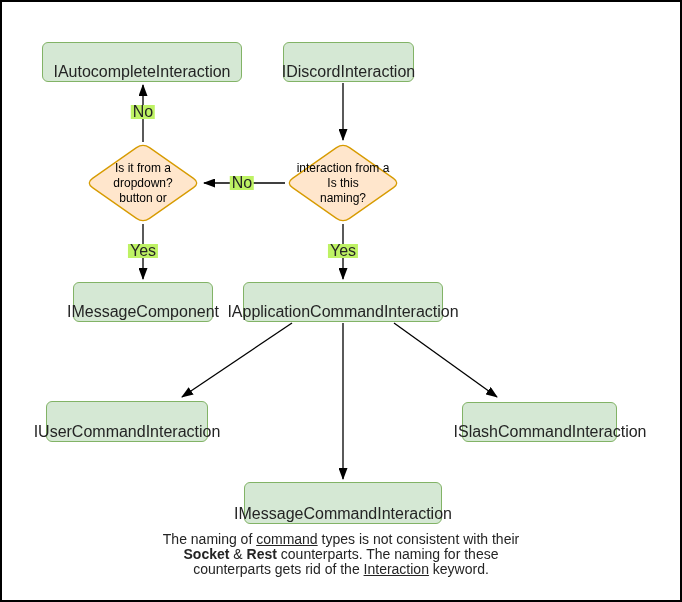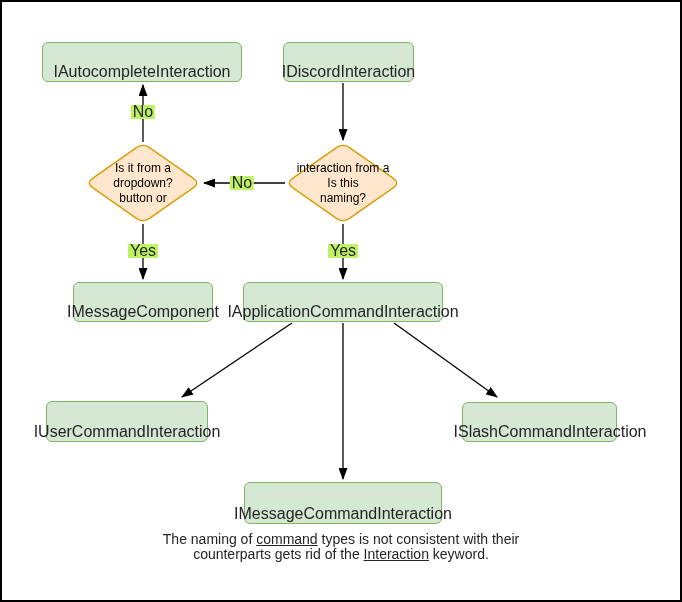--- a/index.html
+++ b/index.html
@@ -145,17 +145,20 @@
   <div class="edge-label" id="lbl-no-top">No</div>
   <div class="edge-label" id="lbl-no-mid">No</div>
   <div class="edge-label" id="lbl-yes-left">Yes</div>
   <div class="edge-label" id="lbl-yes-right">Yes</div>
 
   <div class="note">
     <div>
       <span>The naming of </span><span class="u">command</span><span> types is not consistent with their</span>
     </div>
     <div>
+      <span class="b">Socket</span><span> &amp; </span><span class="b">Rest</span><span> counterparts. The naming for these</span>
+    </div>
+    <div>
       <span>counterparts gets rid of the </span><span class="u">Interaction</span><span> keyword.</span>
     </div>
   </div>
 
 </div>
 
 </body></html>

